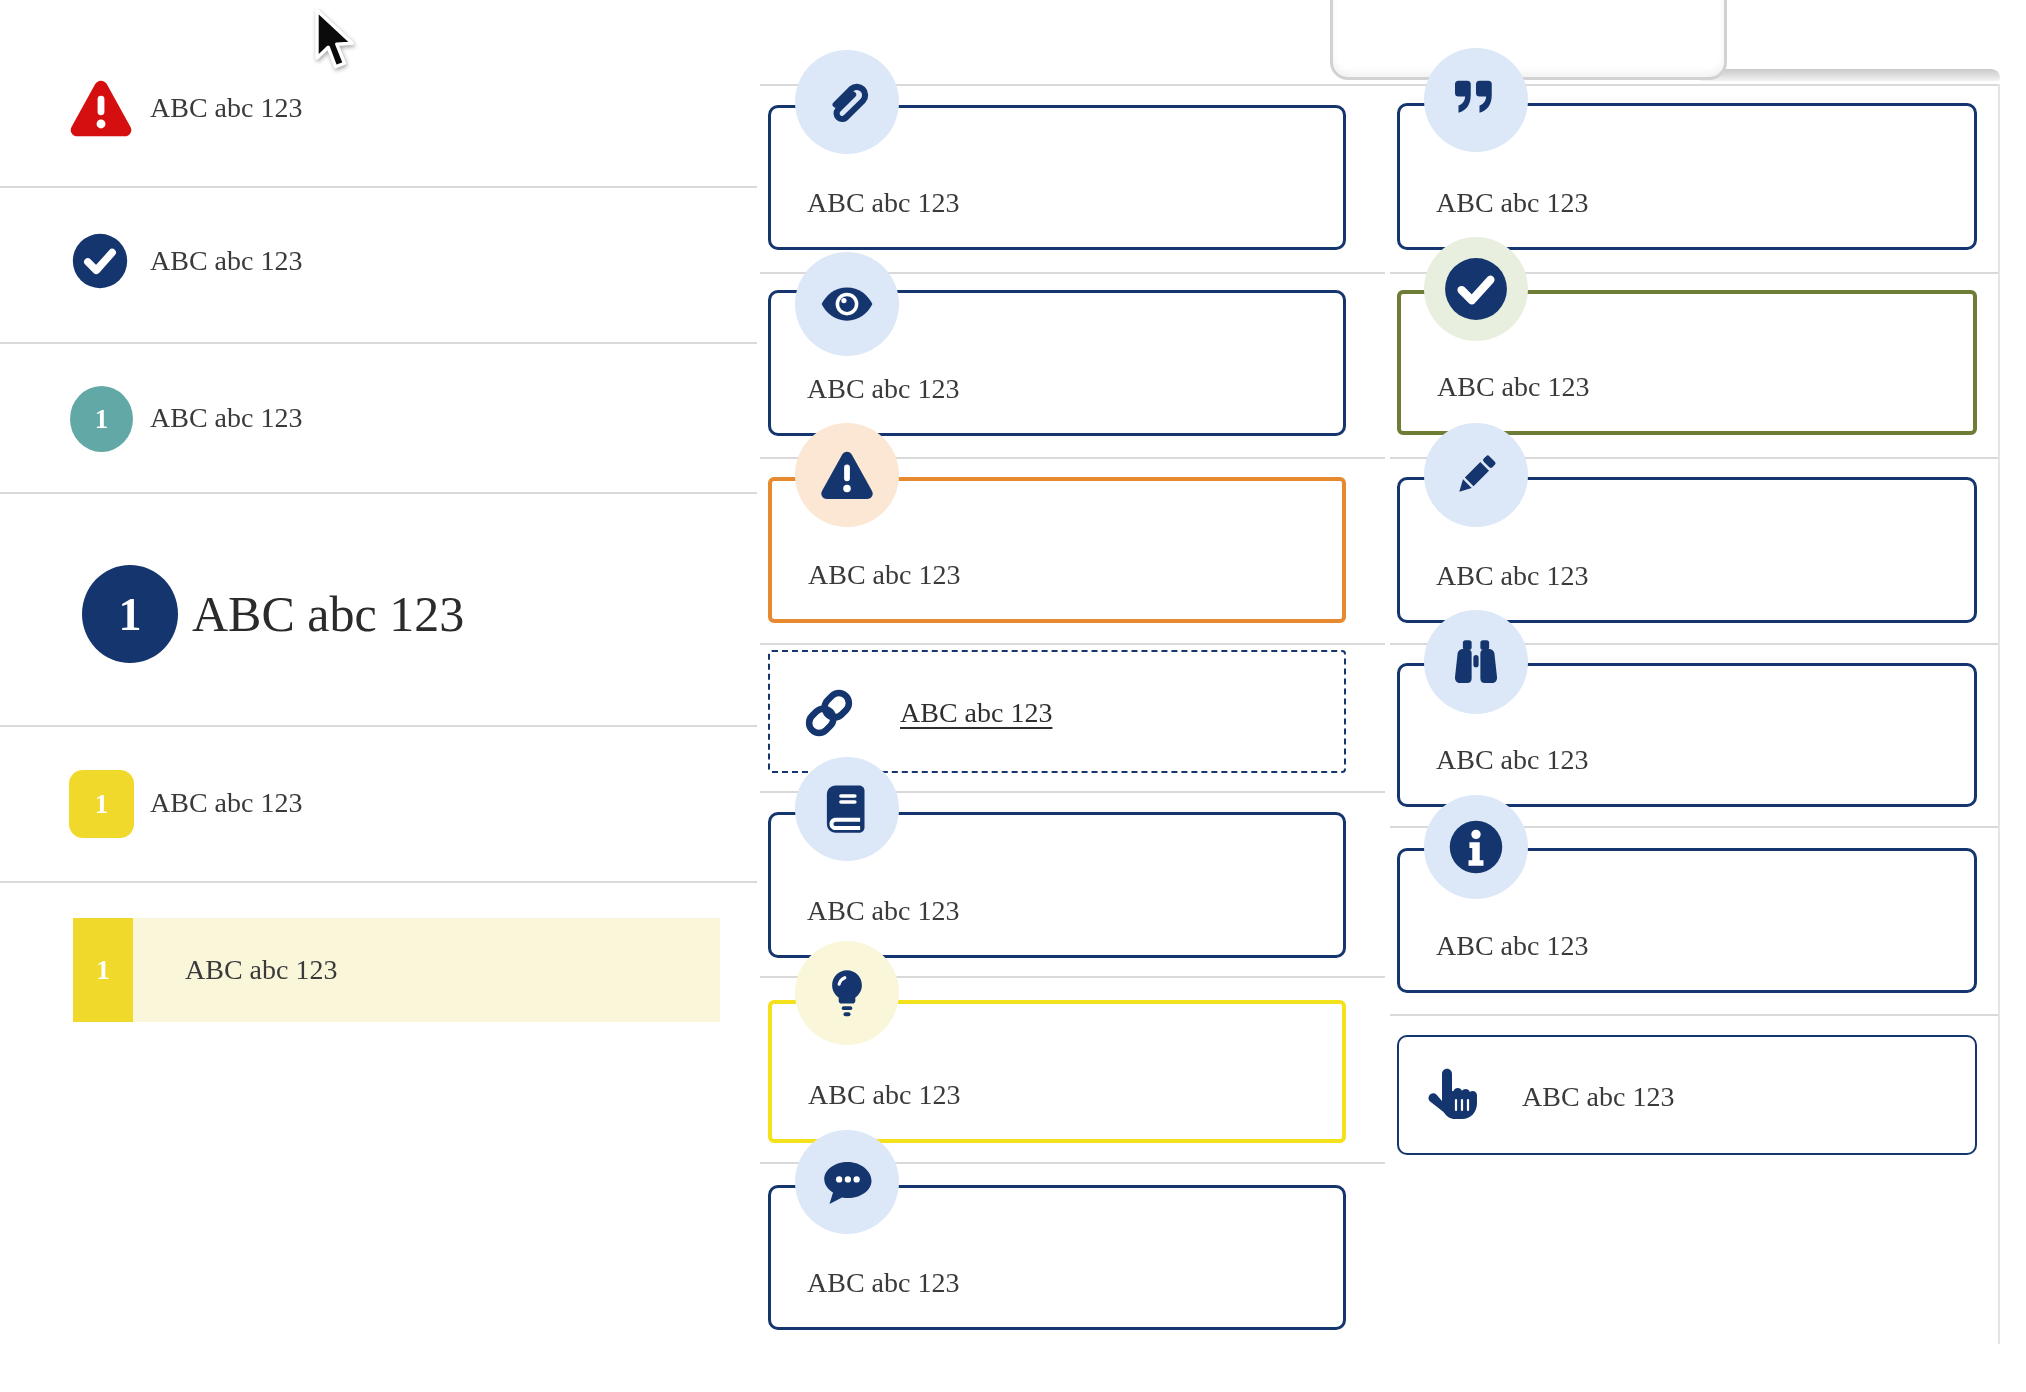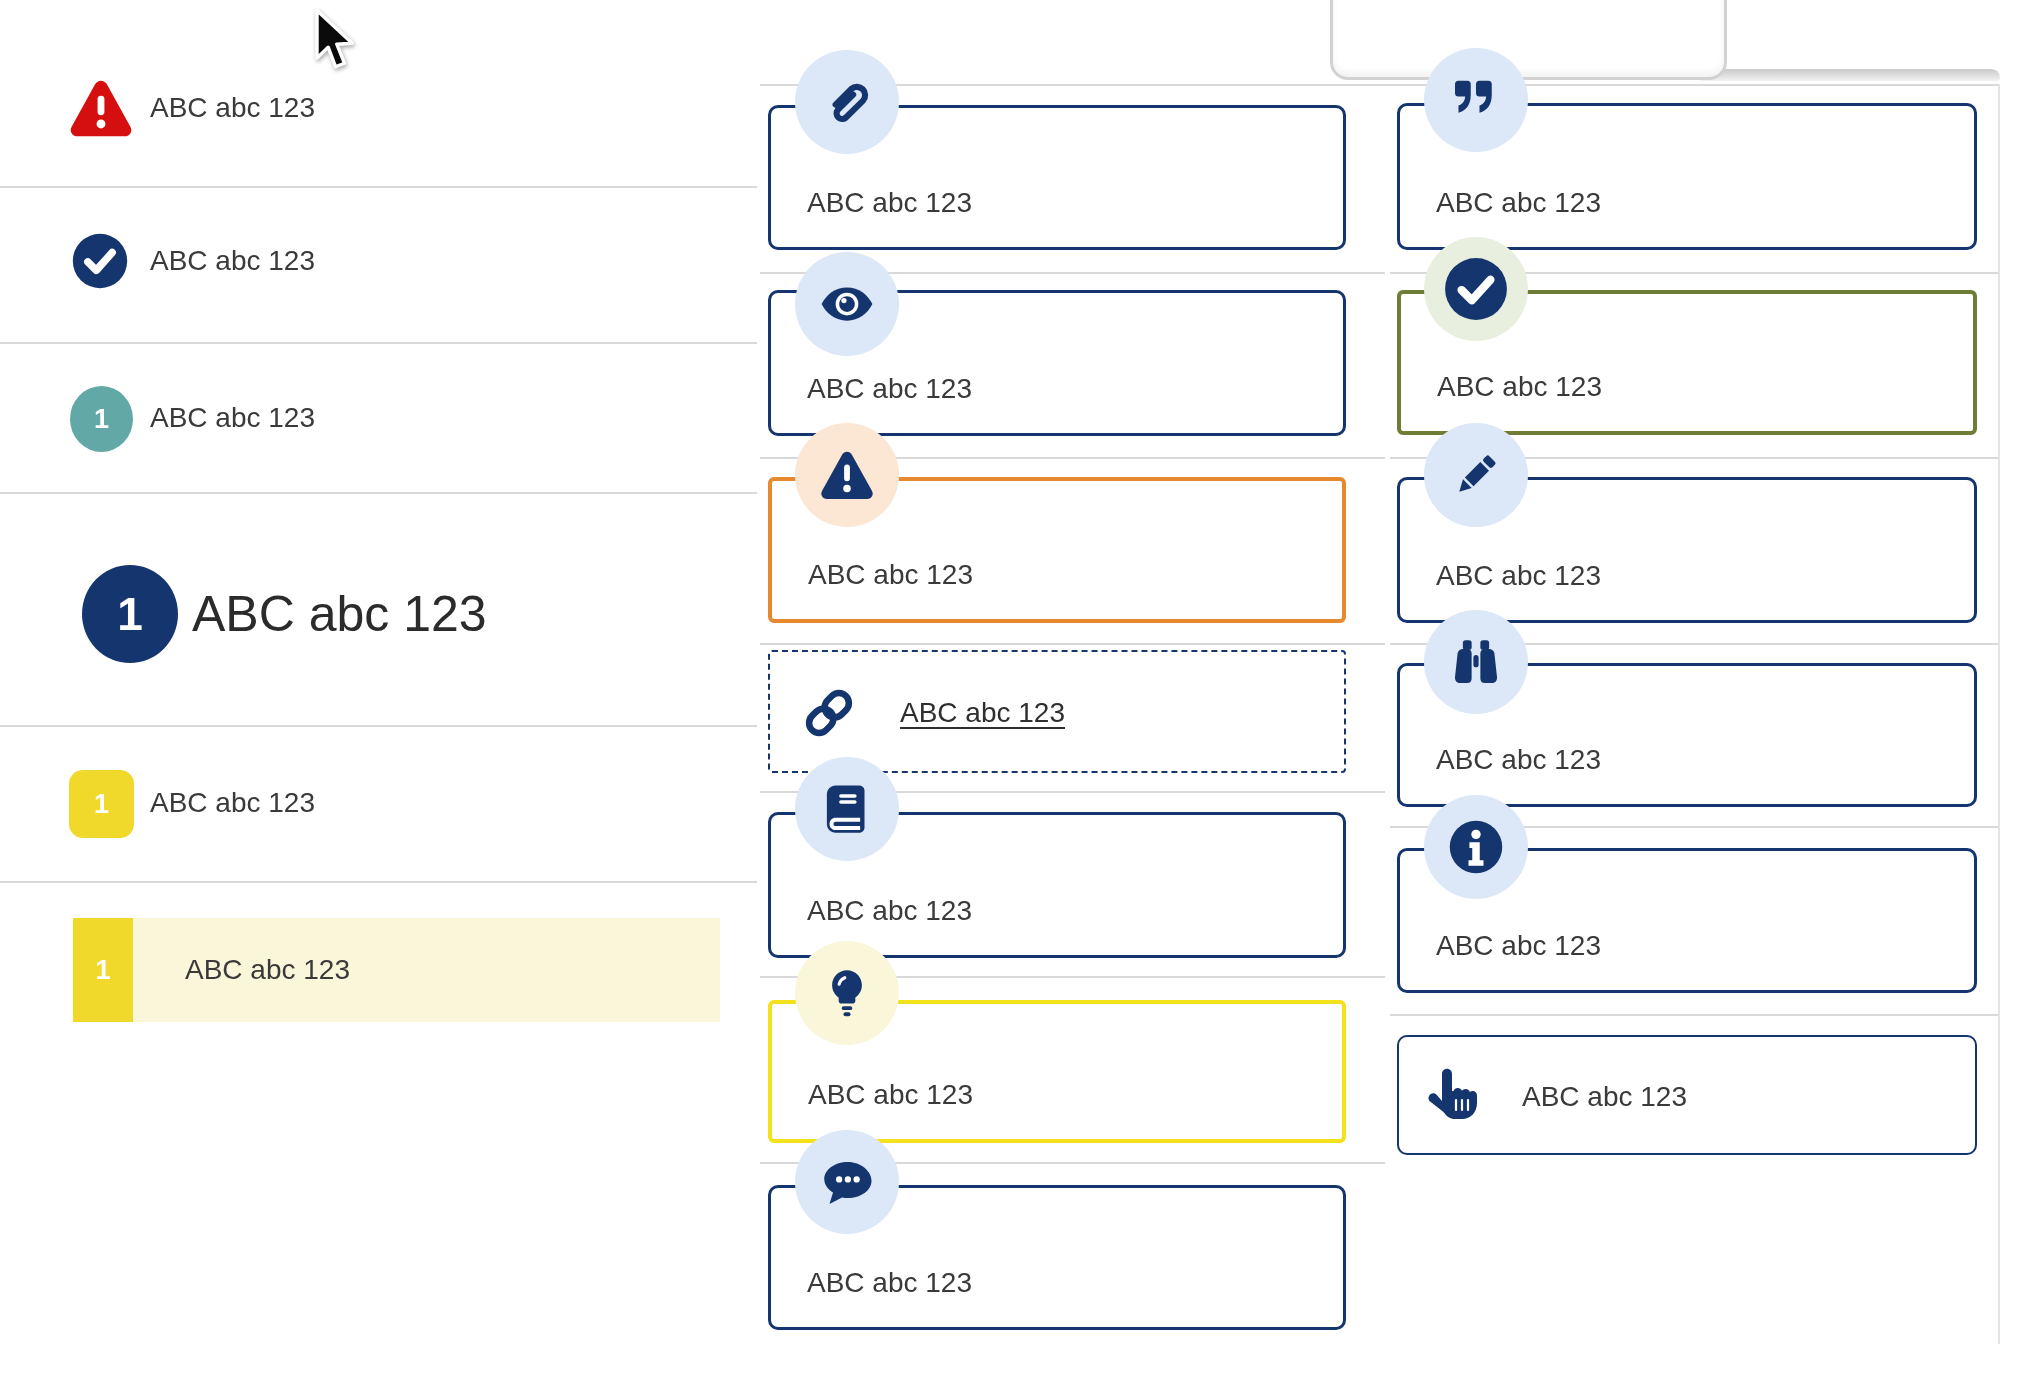--- a/index.html
+++ b/index.html
@@ -1,17 +1,17 @@
 <!DOCTYPE html>
 <html style="--navy: #14356d; --text: #3a3a3a; --red: #d50f0f; --teal: #61a8a6; --yellow: #f0d92a; --yellow_border: #f3e11c; --yellow_pale: #faf6d9; --highlight_bg: #faf6da; --orange: #e78a2f; --peach: #fce7d4; --olive: #6e7d36; --green_pale: #e9efde; --blue_pale: #dce7f8; --divider: #d9d9d9; --tab_border: #d2d2d2;"><head>
 <meta charset="utf-8">
 <style>
   html,body{margin:0;padding:0;background:#fff;}
   .canvas{position:relative;width:2026px;height:1392px;background:#fff;overflow:hidden;
-          font-family:Liberation Sans, sans-serif;color:var(--text,#3a3a3a);}
+          font-family:Liberation Serif, serif;color:var(--text,#3a3a3a);}
   .hr{position:absolute;height:2px;background:var(--divider,#d9d9d9);}
   .vline{position:absolute;width:2px;background:#e4e4e4;}
   .label{font-size:28px;line-height:28px;color:var(--text,#3a3a3a);white-space:nowrap;}
   .biglabel{font-size:50px;line-height:50px;color:#2b2b2b;white-space:nowrap;}
   
   .co{position:absolute;background:#fff;border:3px solid var(--navy,#14356d);border-radius:10px;box-sizing:border-box;}
   .co .label{position:absolute;left:36px;bottom:30px;}
   .co.orange{border-width:4px;border-color:var(--orange,#e78a2f);border-radius:6px;}
   .co.olive{border-width:4px;border-color:var(--olive,#6e7d36);border-radius:6px;}
   .co.yellow{border-width:4px;border-color:var(--yellow_border,#f3e11c);border-radius:6px;}

